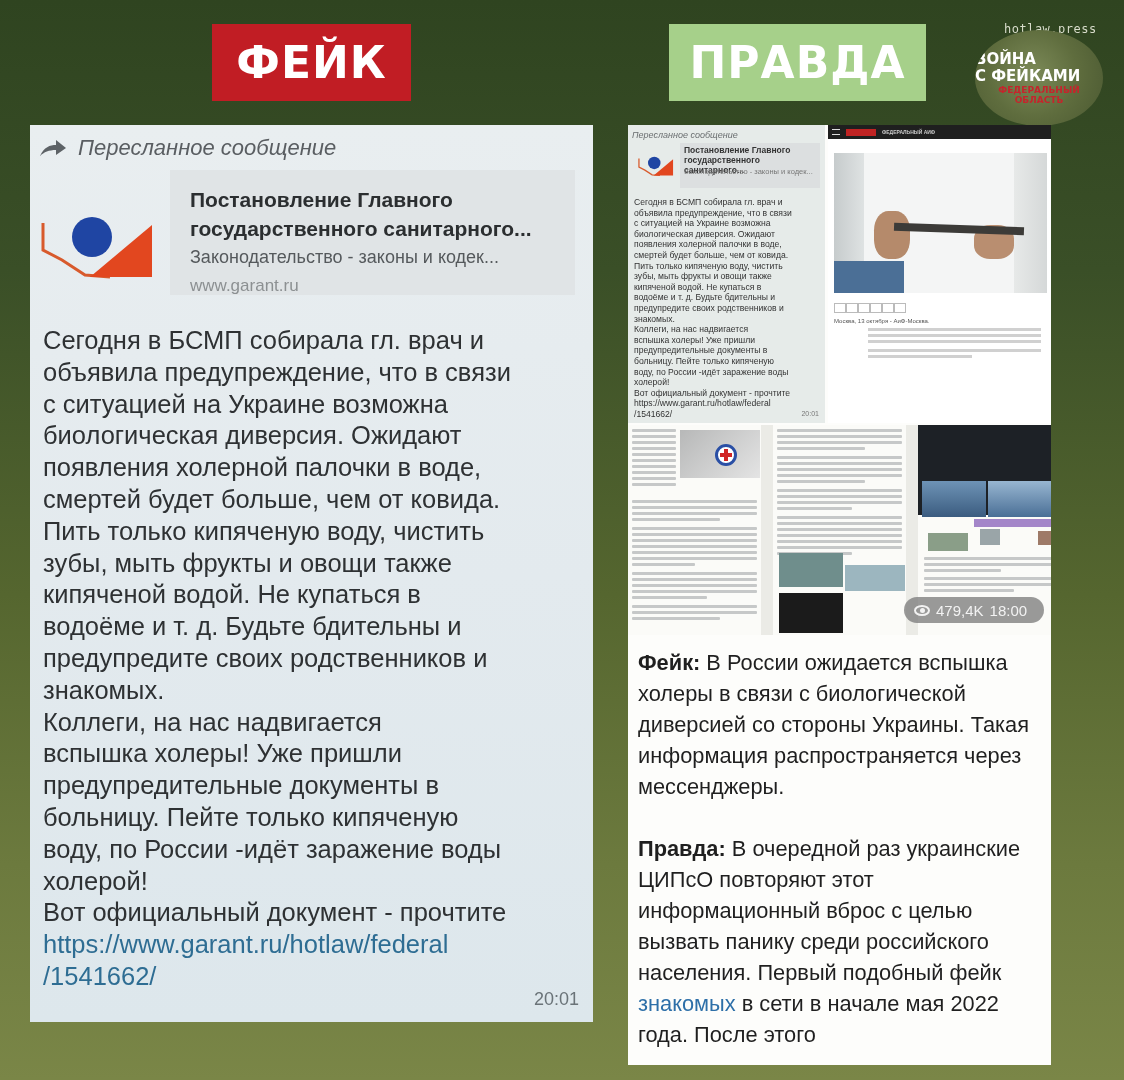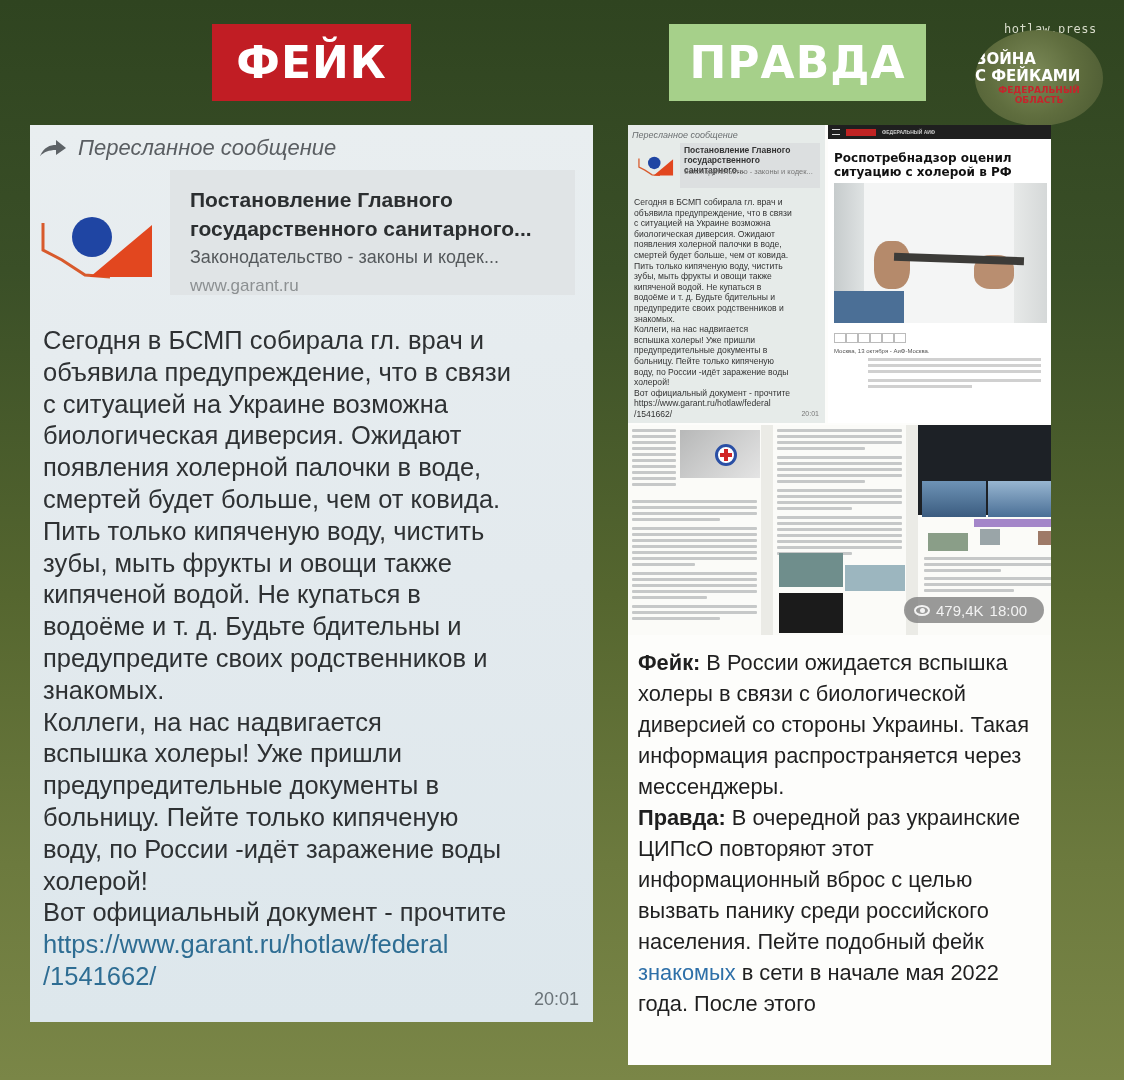--- a/index.html
+++ b/index.html
@@ -113,21 +113,21 @@
       position: absolute; left: 276px; top: 172px; width: 140px; height: 26px; border-radius: 13px;
       background: rgba(120,120,120,0.75); color: #f2f2f2; font-size: 15px;
       display: flex; align-items: center; padding-left: 10px; gap: 6px;
     }
     .eye-icon { width: 16px; height: 11px; border: 2px solid #f2f2f2; border-radius: 50%; position: relative; }
     .eye-icon::after { content: ""; position: absolute; left: 3.5px; top: 1px; width: 5px; height: 5px; border-radius: 50%; background: #f2f2f2; }
 
     .truth-text { position: absolute; left: 10px; top: 522px; width: 405px; font-size: 21.8px; line-height: 31px; color: #1f1f1f; }
     .truth-text b { font-weight: bold; }
     .truth-text .blue-link { color: #2d6fa8; }
-    .truth-para { }
+    .truth-para { margin-bottom: 31px; }
   </style>
 </head>
 <body>
 
 <div class="label-badge badge-fake">ФЕЙК</div>
 <div class="label-badge badge-truth">ПРАВДА</div>
 
 <div class="watermark">hotlaw.press</div>
 <div class="logo">
   <div class="l1">ВОЙНА</div>
@@ -213,21 +213,20 @@
     <div class="tc-time">20:01</div>
   </div>
 
   <div class="thumb-article">
     <div class="ta-header">
       <span class="ta-menu"></span>
       <span class="ta-brand"></span>
       <span class="ta-fed">ФЕДЕРАЛЬНЫЙ АИФ</span>
     </div>
     <div class="ta-meta"></div>
-    <div class="ta-title">Роспотребнадзор оценил ситуацию с холерой в РФ</div>
     <div class="ta-photo">
       <div class="coat"></div>
       <div class="hand1"></div>
       <div class="hand2"></div>
       <div class="tablet"></div>
       <div class="blue"></div>
     </div>
     <div class="ta-share">
       <span></span>
       <span></span>
@@ -334,16 +333,16 @@
       <span>479,4K</span>
       <span>18:00</span>
     </div>
   </div>
 
   <div class="truth-text">
     <p class="truth-para">
       <b>Фейк:</b><span> В России ожидается вспышка холеры в связи с биологической диверсией со стороны Украины. Такая информация распространяется через мессенджеры.</span>
     </p>
     <p>
-      <b>Правда:</b><span> В очередной раз украинские ЦИПсО повторяют этот информационный вброс с целью вызвать панику среди российского населения. Пейте подобный фейк </span><span class="blue-link">знакомых</span><span> в сети в начале мая 2022 года. После этого</span>
+      <b>Правда:</b><span> В очередной раз украинские ЦИПсО повторяют этот информационный вброс с целью вызвать панику среди российского населения. Первый подобный фейк </span><span class="blue-link">знакомых</span><span> в сети в начале мая 2022 года. После этого</span>
     </p>
   </div>
 </div>
 
 </body></html>

